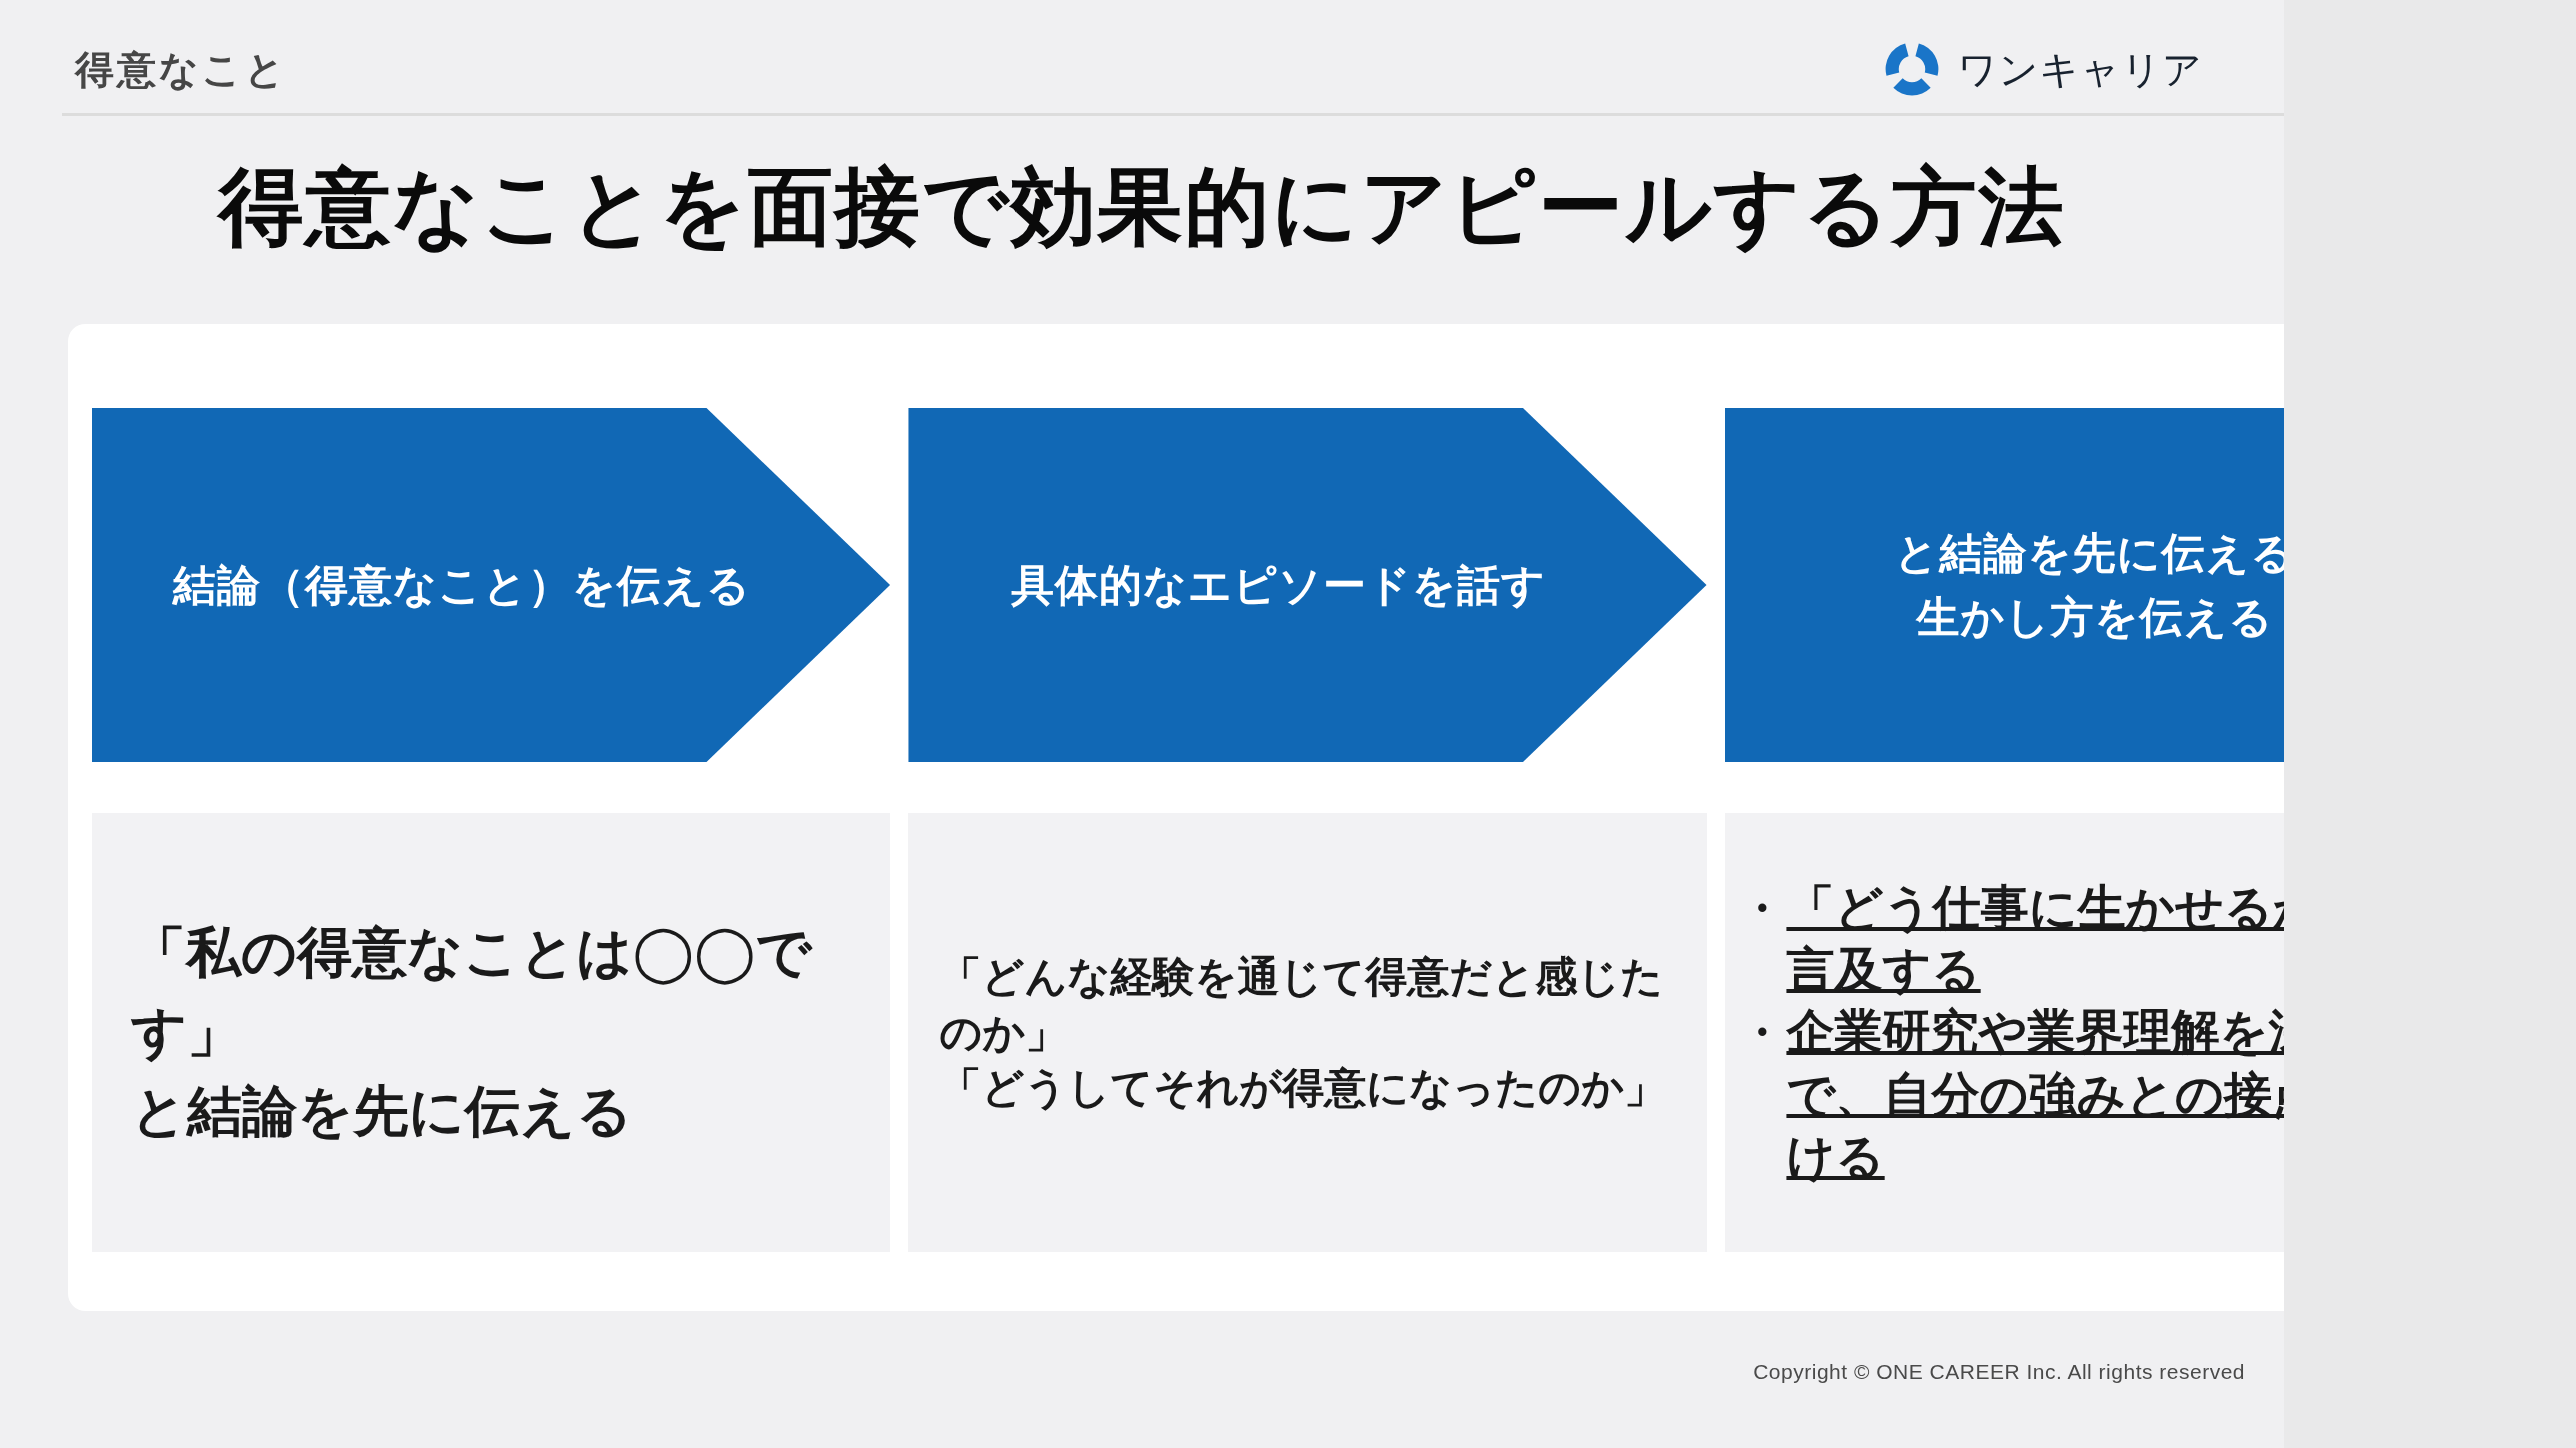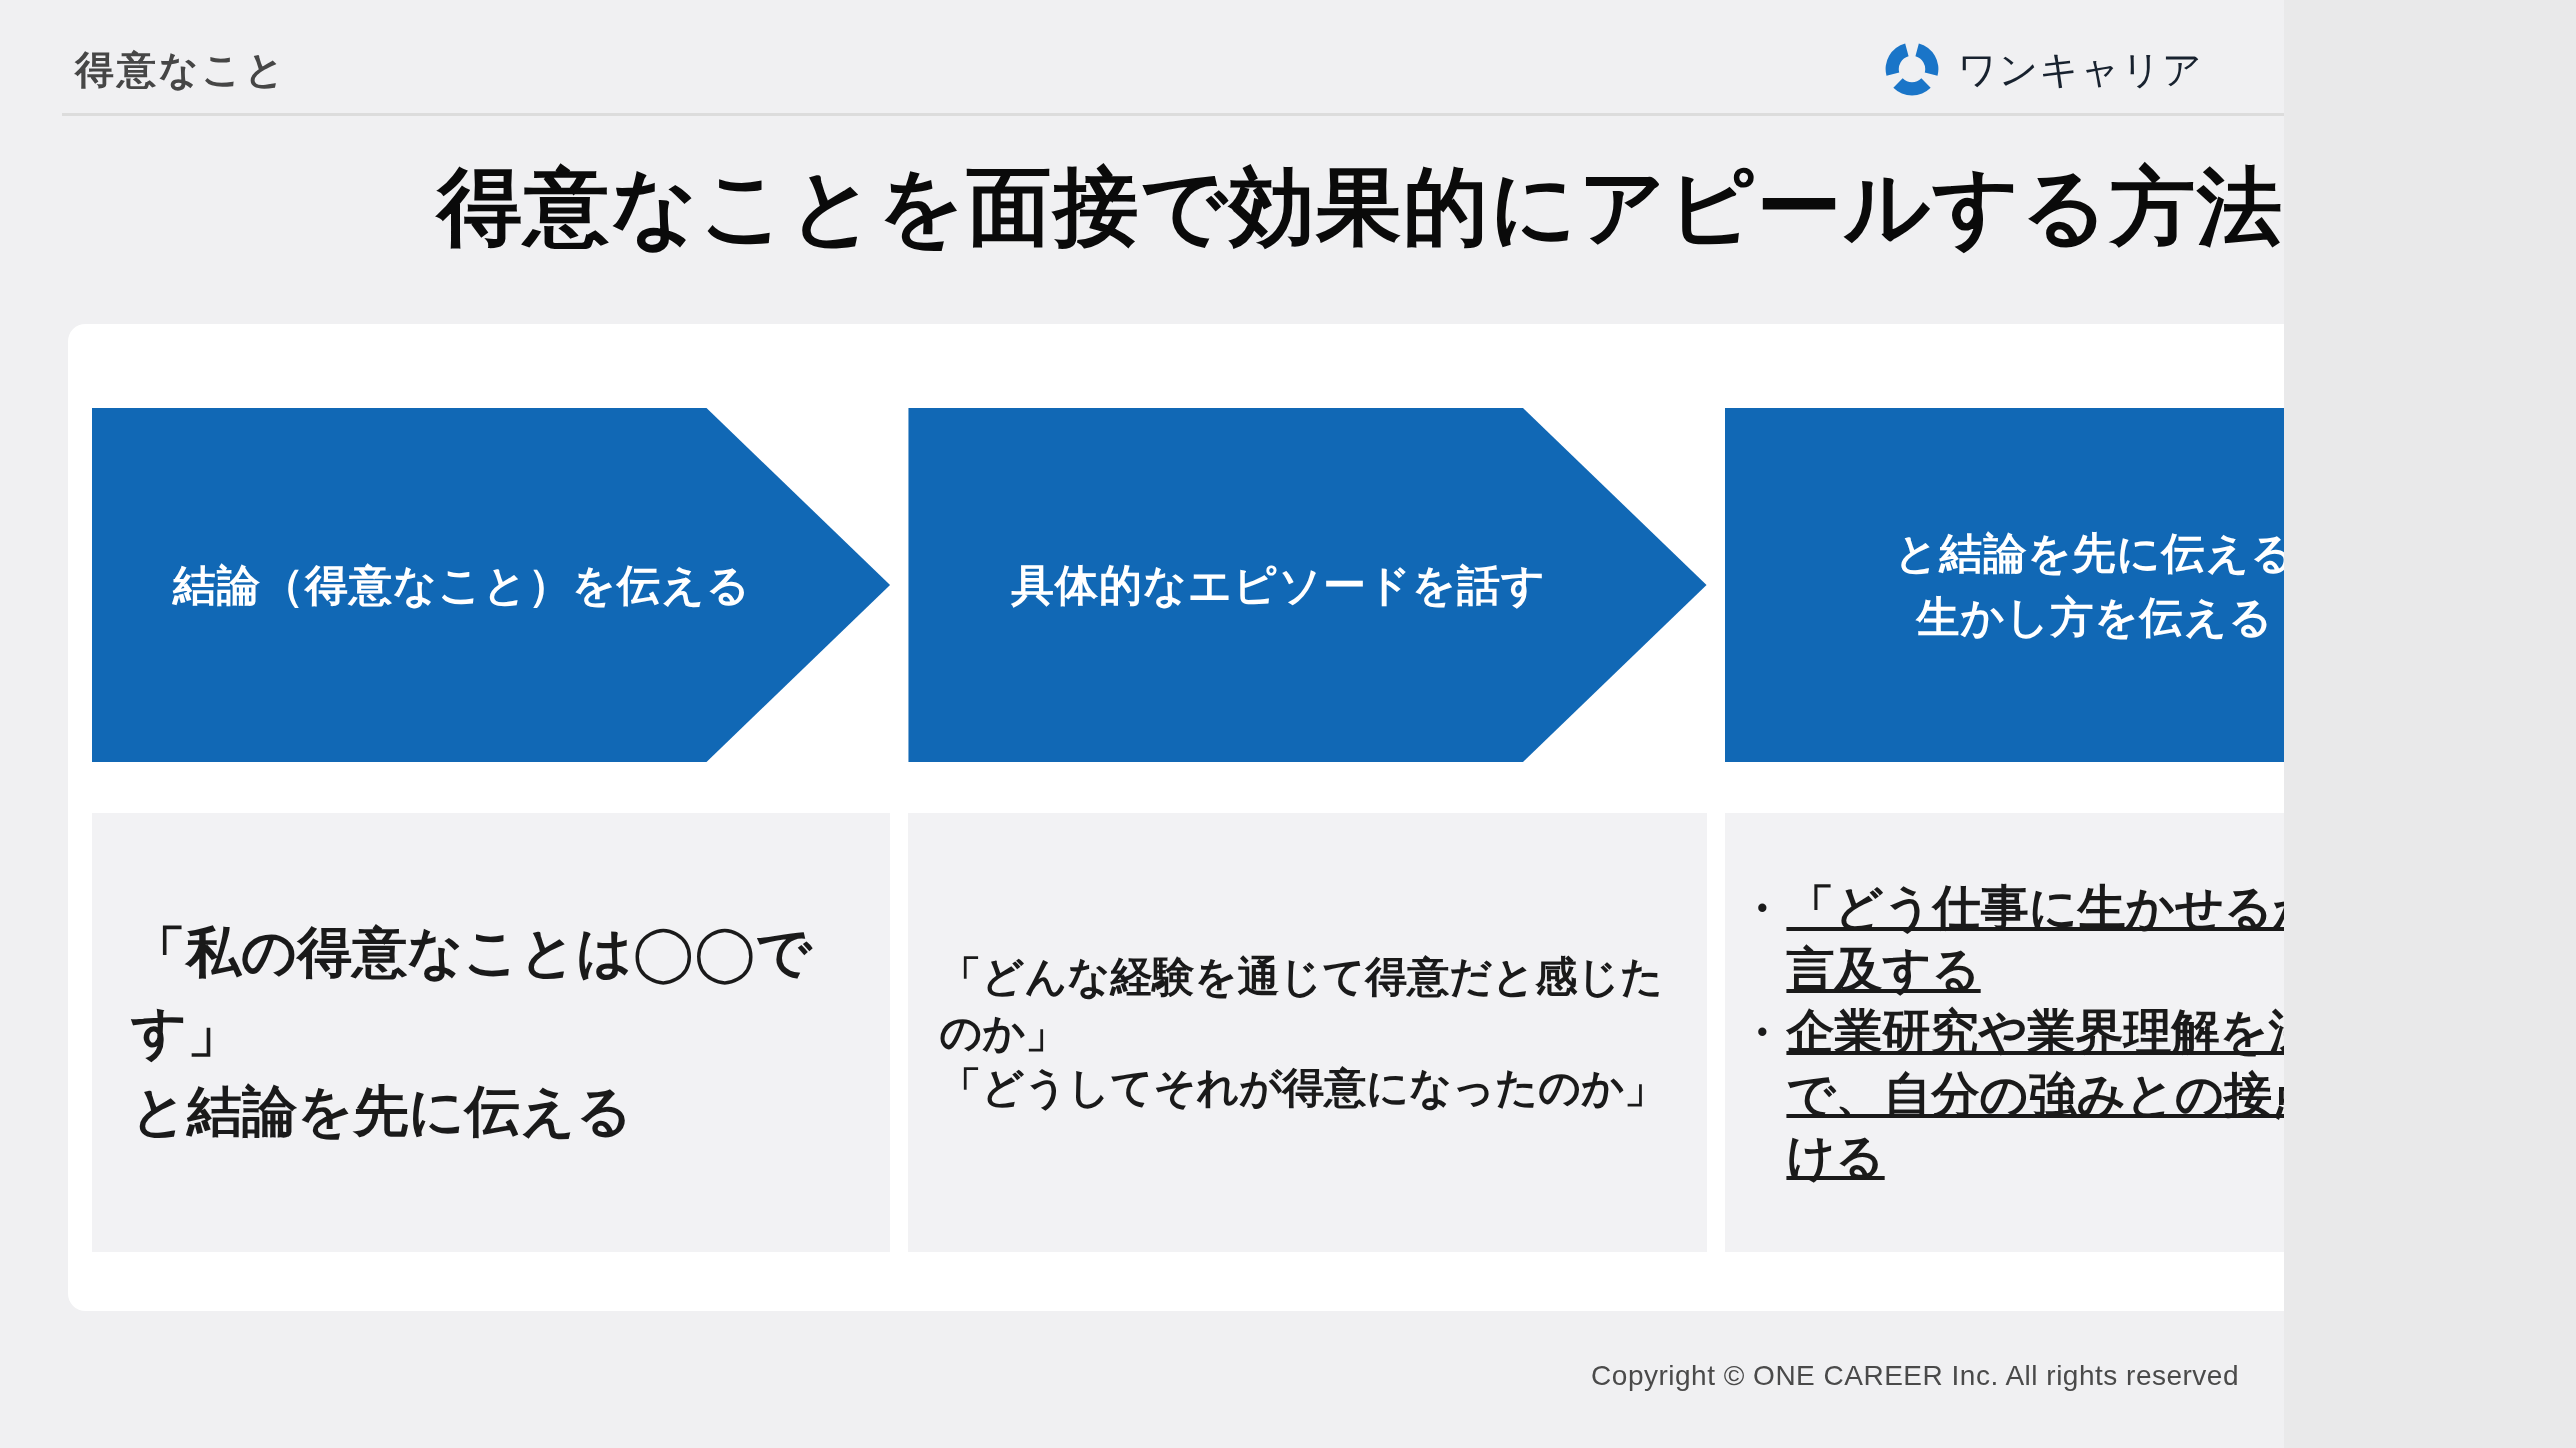--- a/index.html
+++ b/index.html
@@ -37,21 +37,21 @@
     font-size: 39px; font-weight: 400;
     letter-spacing: 1px;
     color: var(--logo-text-color, #18222f);
     line-height: 1;
   }
 
   
   .title {
     position: absolute; top: 147px; left: 0;
     width: 100%;
-    text-align: right;
+    text-align: center;
     font-size: 85px; font-weight: 700;
     letter-spacing: 1.9px;
     color: var(--title-color, #0a0a0a);
     line-height: 1.4;
   }
 
   
   .card {
     position: absolute; top: 324px; left: 60px;
     width: 2479px; height: 987px;
@@ -96,22 +96,22 @@
   .box-3 .bullet {
     flex: 0 0 48px;
     text-align: center;
     font-size: 29px;
     line-height: 63px;
   }
   .box-3 .bullet-text { flex: 1; text-decoration: underline; }
 
   
   .copyright {
-    position: absolute; top: 1360px; right: 45px;
-    font-size: 28px;
+    position: absolute; top: 1360px; right: 39px;
+    font-size: 21px;
     letter-spacing: 0.5px;
     color: var(--copyright-color, #4a4a4a);
   }
 </style>
 </head>
 <body>
 
 <div class="slide">
 
   <div class="eyebrow">得意なこと</div>

